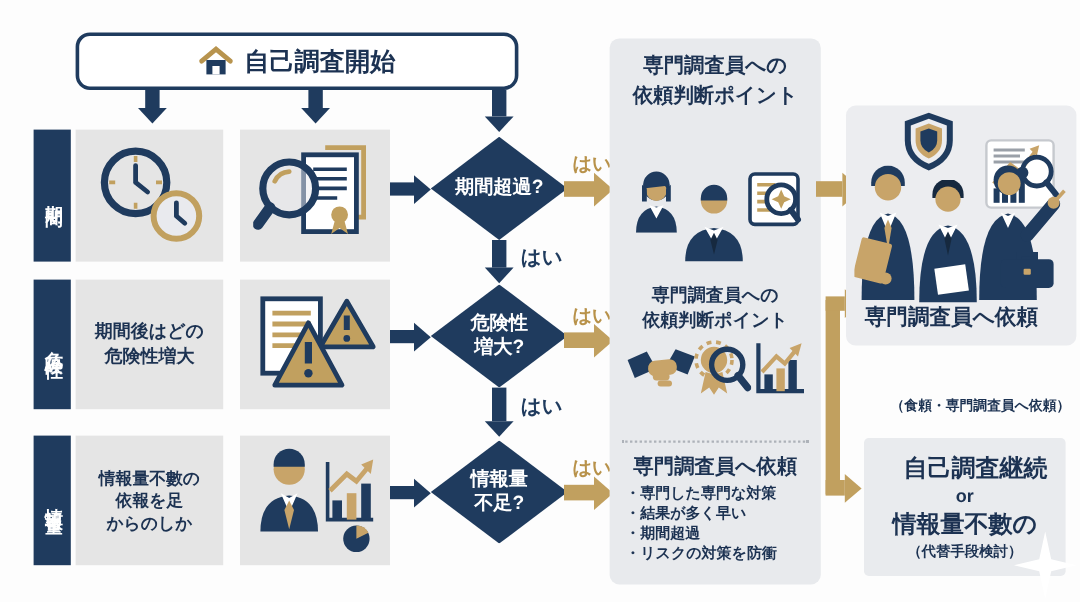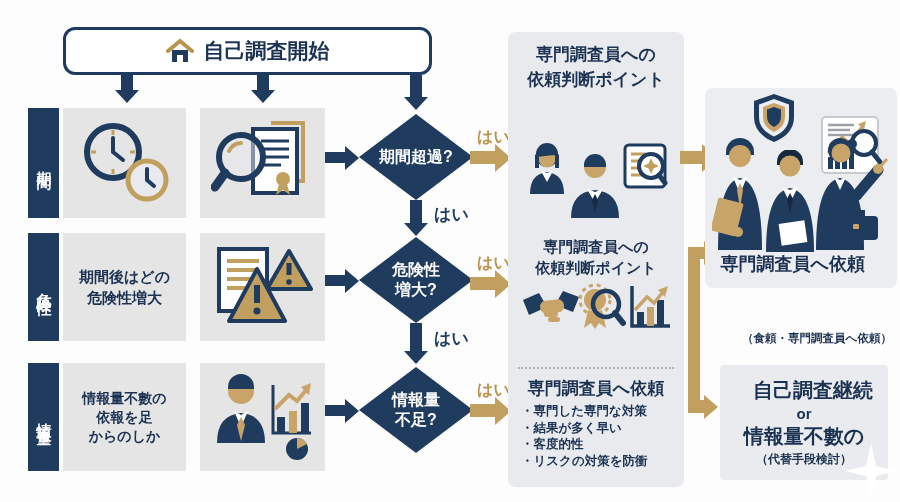--- a/index.html
+++ b/index.html
@@ -225,21 +225,21 @@
       <path d="M7 26 L19 13 L26 19 L35 8" stroke="#c8a469" stroke-width="3.5" fill="none"></path>
       <polygon points="40,2 30,6 37,13" fill="#c8a469"></polygon>
     </svg>
   </span>
 
   <div class="abs" style="left:518px;top:367px;width:156px;border-top:2px dotted #adb2b9;"></div>
   <div class="abs" style="left:508px;top:377px;width:176px;text-align:center;font-size:17px;">専門調査員へ依頼</div>
   <div class="abs" style="left:521px;top:403px;width:160px;">
     <div class="bullet">・専門した専門な対策</div>
     <div class="bullet">・結果が多く早い</div>
-    <div class="bullet">・客度的性</div>
+    <div class="bullet">・期間超過</div>
     <div class="bullet">・リスクの対策を防衝</div>
   </div>
 
   <div class="ar gold big" style="left:680px;top:151px;width:22px;"></div>
   <div class="abs" style="left:688px;top:250px;width:12px;height:162px;background:#c1a05f;"></div>
   <div class="ar gold" style="left:688px;top:247px;width:16px;height:12px;"></div>
   <div class="ar gold" style="left:688px;top:400px;width:16px;height:13px;"></div>
 
   <div class="abs" style="left:705px;top:88px;width:192px;height:200px;background:#ecedf0;border-radius:8px;"></div>
   <span class="abs" style="left:752px;top:93px;">

